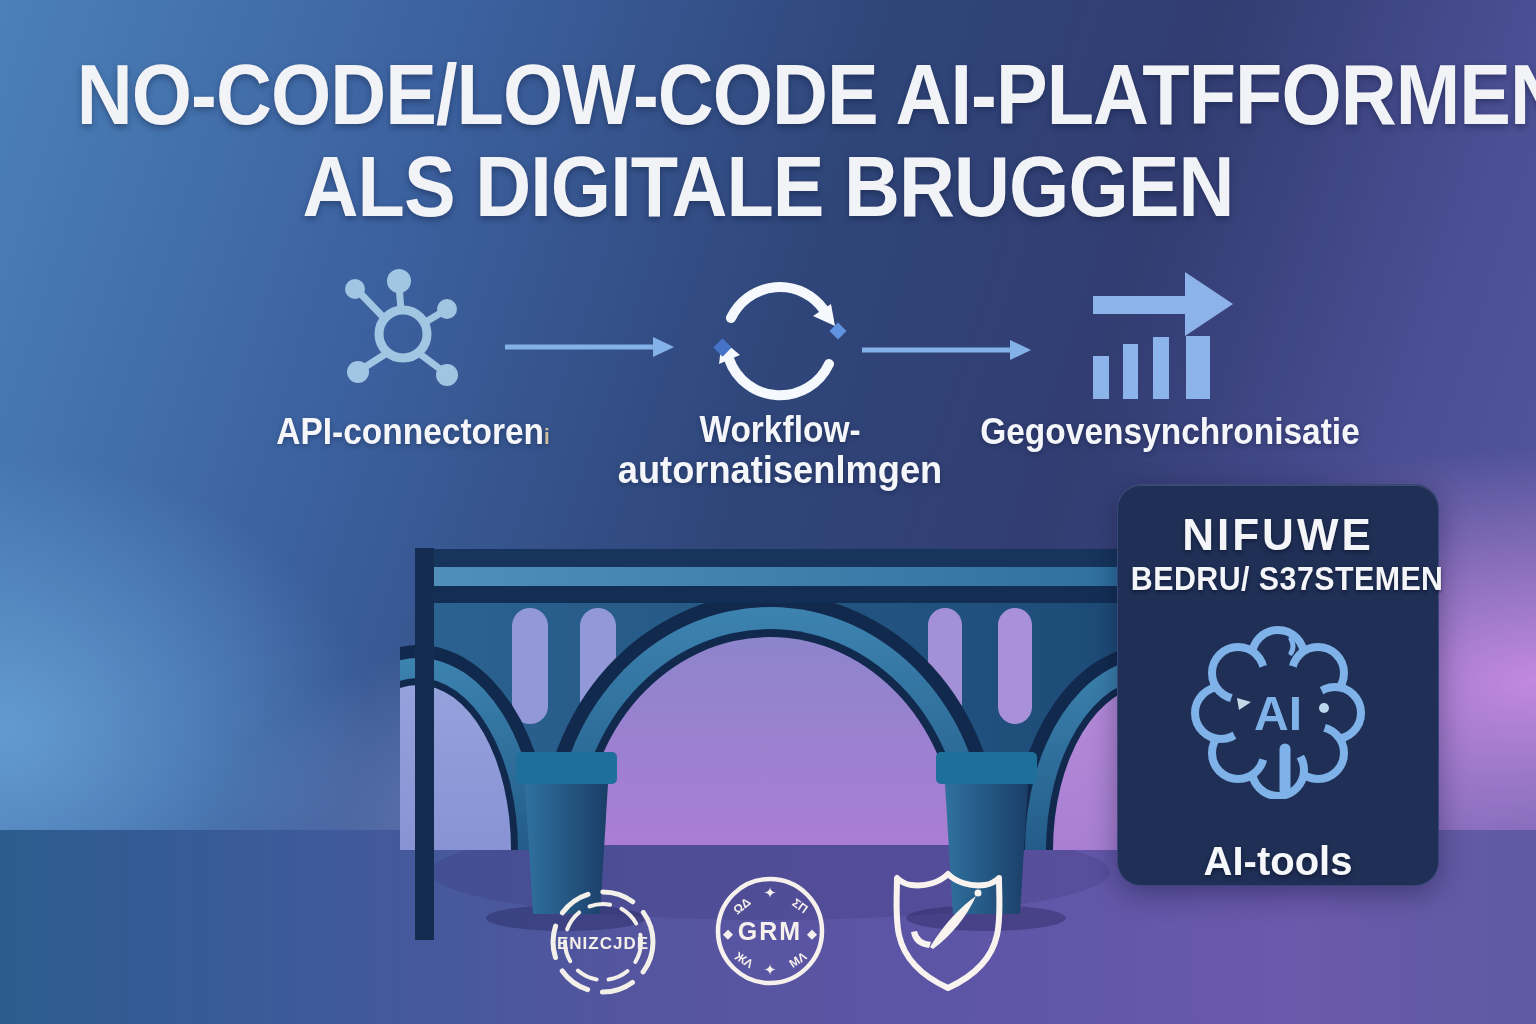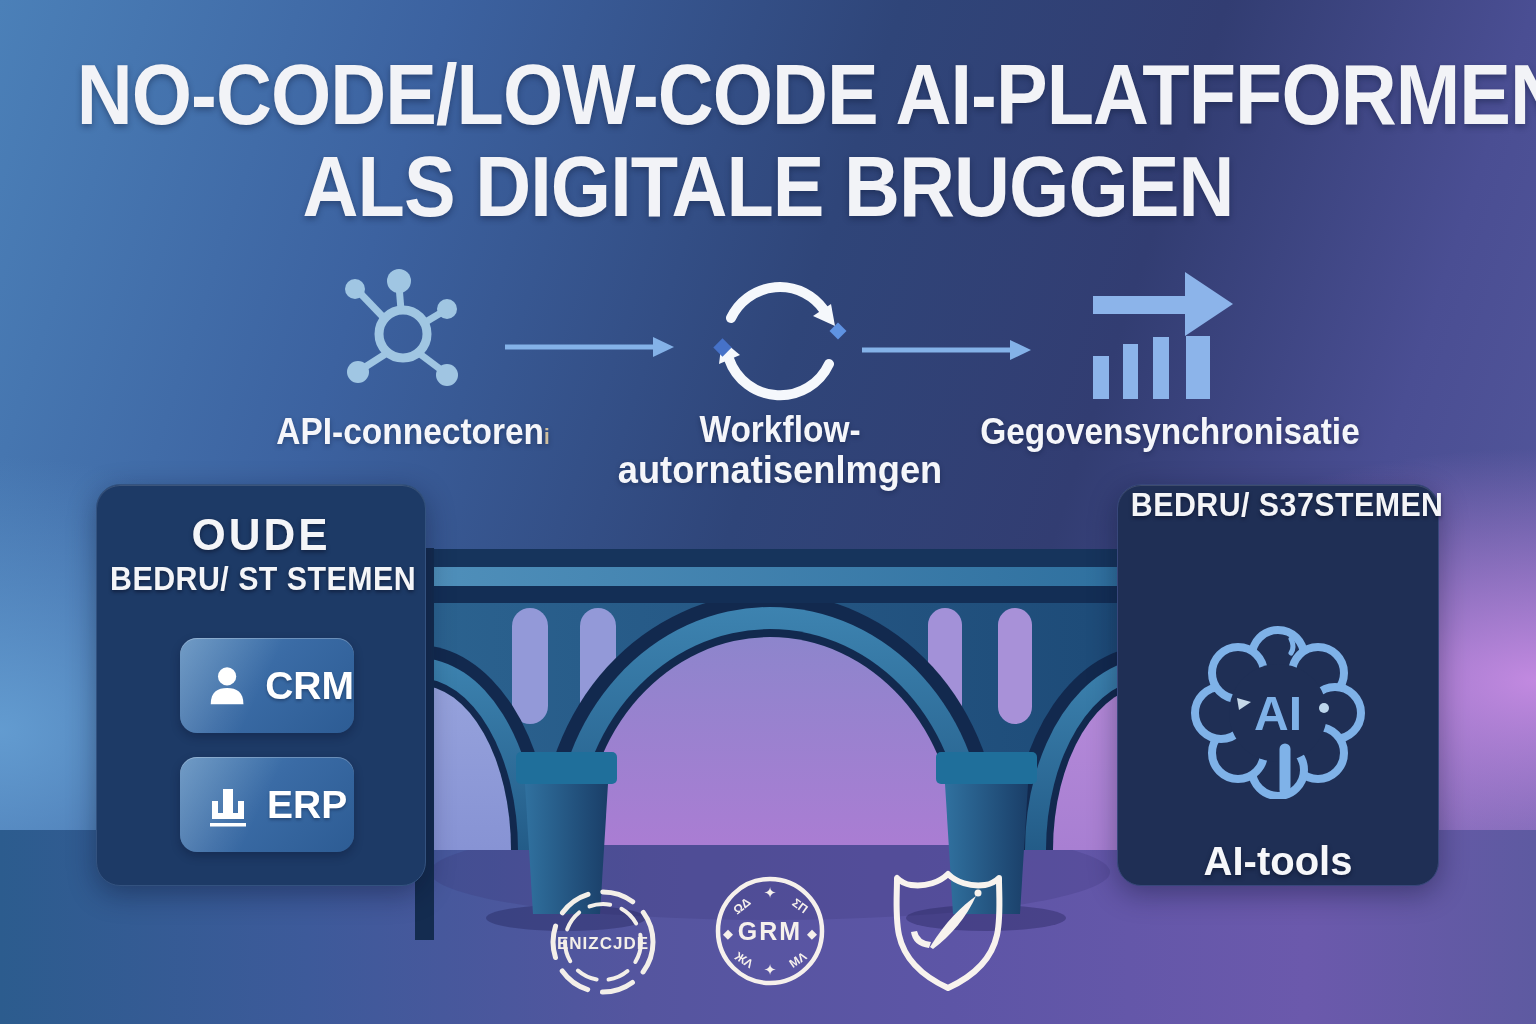--- a/index.html
+++ b/index.html
@@ -181,45 +181,23 @@
                C 974,976 992,958 997,935 C 1001,916 999,896 999,878
                C 996,881 992,884 985,885 C 970,887 956,882 948,874 Z" fill="none" stroke="#f8f3ee" stroke-width="6" stroke-linejoin="round"></path>
       <g fill="#f8f3ee">
         <path d="M930,947 C 946,921 962,906 976,896 C 967,916 951,936 933,949 Z"></path>
         <path d="M911,932 Q 913,946 929,948 L 931,942 Q 919,941 917,931 Z"></path>
         <circle cx="978" cy="893" r="3.5"></circle>
       </g>
     </g>
   </svg>
 
-  <div class="panel old">
-    <div class="panel-title">OUDE</div>
-    <div class="panel-subtitle">BEDRU/ ST STEMEN</div>
-
-    <div class="sys-button crm">
-      <svg width="48" height="48" viewBox="0 0 48 48">
-        <circle cx="24" cy="14" r="9.5" fill="#ffffff"></circle>
-        <path d="M7,43 C7,30 14,26 24,26 C34,26 41,30 41,43 Z" fill="#ffffff"></path>
-      </svg>
-      <span class="sys-label">CRM</span>
-    </div>
-
-    <div class="sys-button erp">
-      <svg width="48" height="48" viewBox="0 0 48 48">
-        <rect x="8" y="20" width="6" height="18" fill="#ffffff"></rect>
-        <rect x="34" y="20" width="6" height="18" fill="#ffffff"></rect>
-        <rect x="8" y="32" width="32" height="6" fill="#ffffff"></rect>
-        <rect x="19" y="8" width="10" height="26" fill="#ffffff"></rect>
-        <rect x="6" y="42" width="36" height="3.5" fill="#ffffff"></rect>
-      </svg>
-      <span class="sys-label">ERP</span>
-    </div>
-  </div>
 
   <div class="panel new">
+    <div class="panel-title">NIFUWE</div>
     <div class="panel-subtitle">BEDRU/ S37STEMEN</div>
 
     <svg class="abs" style="left:62px;top:128px;" width="196" height="186" viewBox="1179 612 196 186">
       <g stroke="#7fb2e8" stroke-width="8" fill="#1f2f55">
         <circle cx="1277" cy="655" r="26"></circle>
         <circle cx="1317" cy="672" r="26"></circle>
         <circle cx="1334" cy="712" r="26"></circle>
         <circle cx="1317" cy="752" r="26"></circle>
         <circle cx="1277" cy="769" r="26"></circle>
         <circle cx="1237" cy="752" r="26"></circle>

